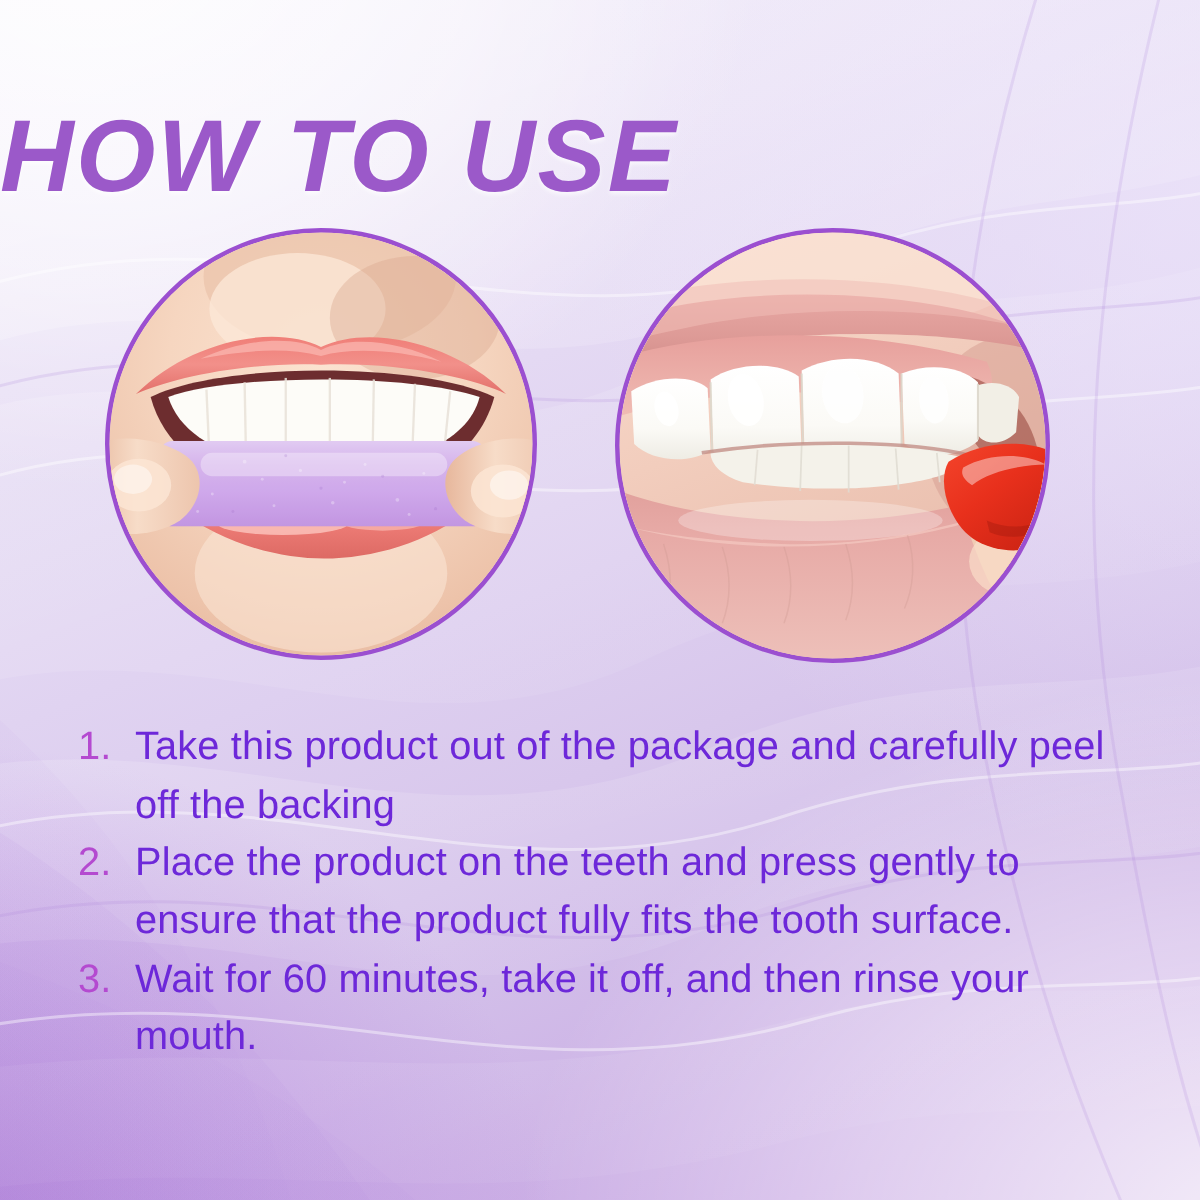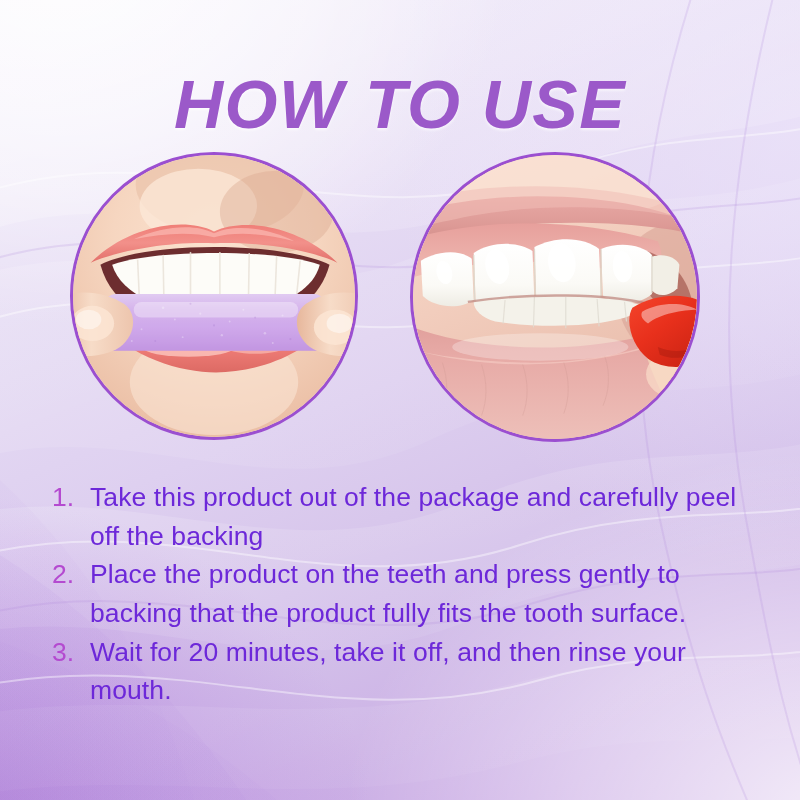--- a/index.html
+++ b/index.html
@@ -75,21 +75,20 @@
     inset: 0;
   }
   .bg-waves svg { display: block; width: 800px; height: 800px; }
 
   
   .title-wrap {
     position: absolute;
     top: 24px;
     left: 0;
     width: 800px;
-    text-align: center;
     z-index: 6;
   }
   .title {
     display: inline-block;
     font-family: "Liberation Sans", "DejaVu Sans", sans-serif;
     font-size: 68px;
     line-height: 1;
     font-weight: 700;
     font-style: italic;
     letter-spacing: 1.5px;
@@ -412,23 +411,23 @@
 
   <div class="steps">
 
     <div class="step">
       <span class="step-num">1.</span>
       <span class="step-text">Take this product out of the package and carefully peel off the backing</span>
     </div>
 
     <div class="step">
       <span class="step-num">2.</span>
-      <span class="step-text">Place the product on the teeth and press gently to backing that the product fully fits the tooth surface.</span>
+      <span class="step-text">Place the product on the teeth and press gently to ensure that the product fully fits the tooth surface.</span>
     </div>
 
     <div class="step">
       <span class="step-num">3.</span>
-      <span class="step-text">Wait for 20 minutes, take it off, and then rinse your mouth.</span>
+      <span class="step-text">Wait for 60 minutes, take it off, and then rinse your mouth.</span>
     </div>
 
   </div>
 
 </div>
 
 </body></html>

